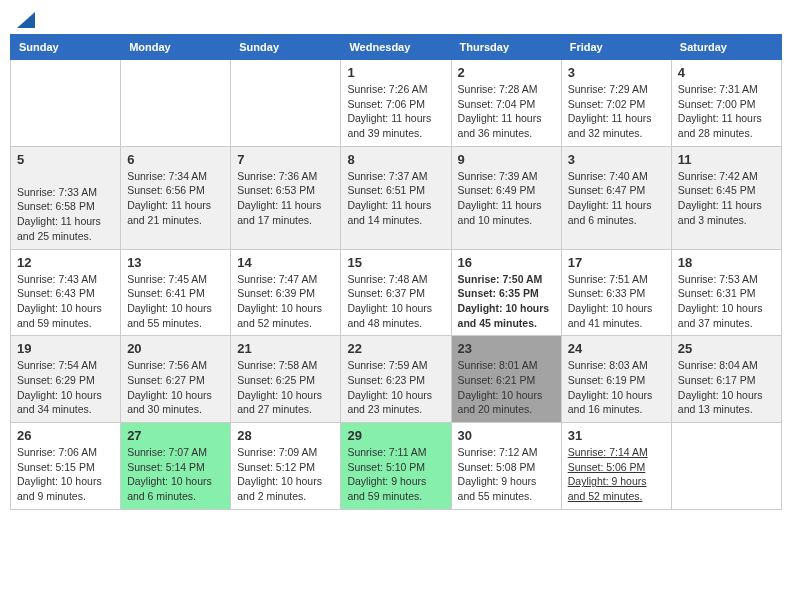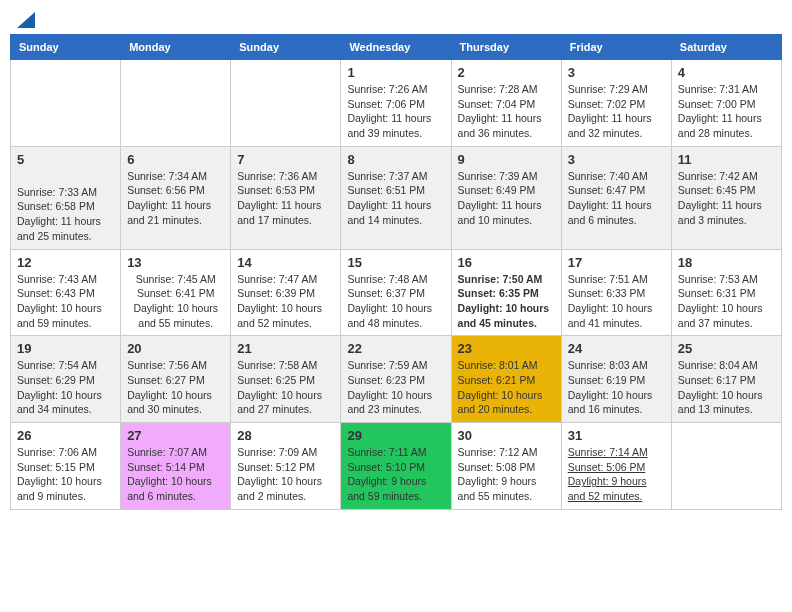--- a/index.html
+++ b/index.html
@@ -204,21 +204,21 @@
       <tr class="row-odd">
         <td style="background: rgb(255, 255, 255);">
           <span class="day-number">12</span>
           <div class="day-info" style="white-space: pre-line;">Sunrise: 7:43 AM
 Sunset: 6:43 PM
 Daylight: 10 hours
 and 59 minutes.</div>
         </td>
         <td style="background: rgb(255, 255, 255);">
           <span class="day-number">13</span>
-          <div class="day-info" style="white-space: pre-line; text-align: center;">Sunrise: 7:45 AM
+          <div class="day-info" style="white-space: pre-line;">Sunrise: 7:45 AM
 Sunset: 6:41 PM
 Daylight: 10 hours
 and 55 minutes.</div>
         </td>
         <td style="background: rgb(255, 255, 255);">
           <span class="day-number">14</span>
           <div class="day-info" style="white-space: pre-line;">Sunrise: 7:47 AM
 Sunset: 6:39 PM
 Daylight: 10 hours
 and 52 minutes.</div>
@@ -274,21 +274,21 @@
 Daylight: 10 hours
 and 27 minutes.</div>
         </td>
         <td style="background: rgb(240, 240, 240);">
           <span class="day-number">22</span>
           <div class="day-info" style="white-space: pre-line;">Sunrise: 7:59 AM
 Sunset: 6:23 PM
 Daylight: 10 hours
 and 23 minutes.</div>
         </td>
-        <td style="background: #eab308; margin-left: 16px;">
+        <td style="background: #a3a3a3; margin-left: 16px;">
           <span class="day-number">23</span>
           <div class="day-info" style="white-space: pre-line;">Sunrise: 8:01 AM
 Sunset: 6:21 PM
 Daylight: 10 hours
 and 20 minutes.</div>
         </td>
         <td style="background: rgb(240, 240, 240);">
           <span class="day-number">24</span>
           <div class="day-info" style="white-space: pre-line;">Sunrise: 8:03 AM
 Sunset: 6:19 PM
@@ -304,35 +304,35 @@
         </td>
       </tr>
       <tr class="row-odd">
         <td style="background: rgb(255, 255, 255);">
           <span class="day-number">26</span>
           <div class="day-info" style="white-space: pre-line;">Sunrise: 7:06 AM
 Sunset: 5:15 PM
 Daylight: 10 hours
 and 9 minutes.</div>
         </td>
-        <td style="background: #f0abfc; margin-left: 32px;">
+        <td style="background: #86efac; margin-left: 32px;">
           <span class="day-number">27</span>
           <div class="day-info" style="white-space: pre-line;">Sunrise: 7:07 AM
 Sunset: 5:14 PM
 Daylight: 10 hours
 and 6 minutes.</div>
         </td>
         <td style="background: rgb(255, 255, 255);">
           <span class="day-number">28</span>
           <div class="day-info" style="white-space: pre-line;">Sunrise: 7:09 AM
 Sunset: 5:12 PM
 Daylight: 10 hours
 and 2 minutes.</div>
         </td>
-        <td style="background: #22c55e;">
+        <td style="background: #86efac;">
           <span class="day-number">29</span>
           <div class="day-info" style="white-space: pre-line;">Sunrise: 7:11 AM
 Sunset: 5:10 PM
 Daylight: 9 hours
 and 59 minutes.</div>
         </td>
         <td style="background: rgb(255, 255, 255);">
           <span class="day-number">30</span>
           <div class="day-info" style="white-space: pre-line;">Sunrise: 7:12 AM
 Sunset: 5:08 PM

